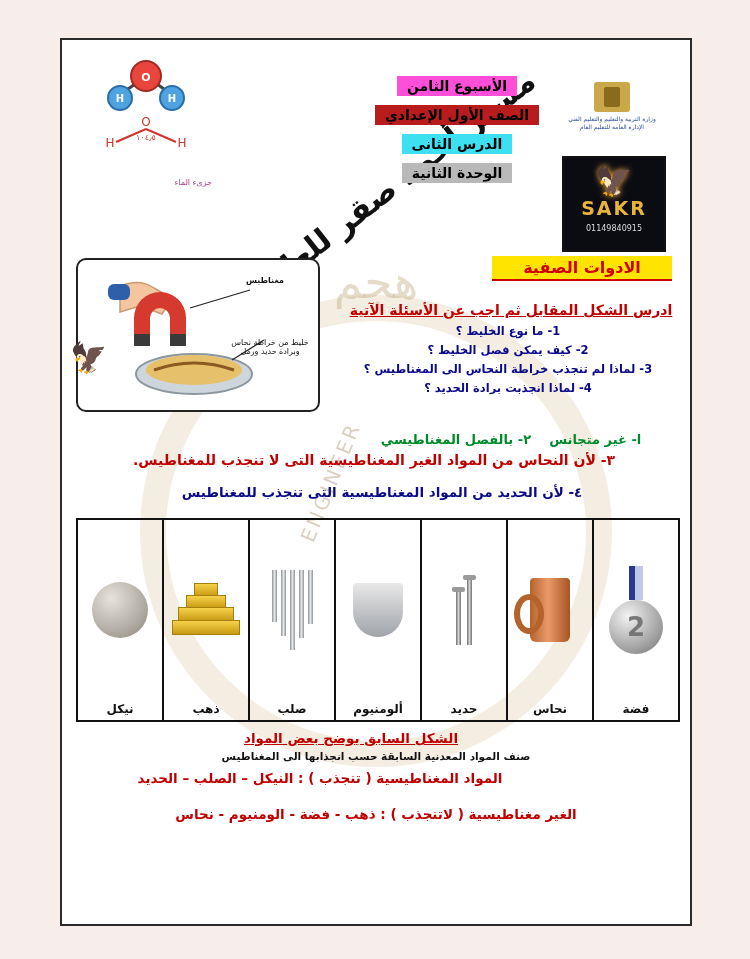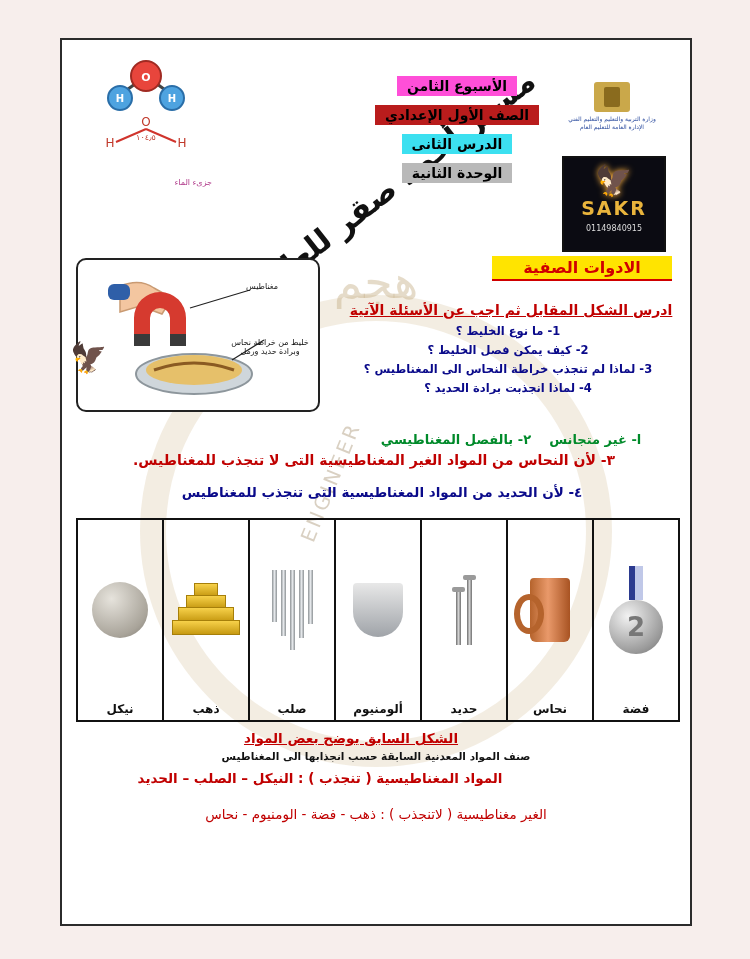--- a/index.html
+++ b/index.html
@@ -116,21 +116,21 @@
   .cell{flex:1;border-left:2px solid #111;position:relative;display:flex;flex-direction:column;
         align-items:center;justify-content:flex-end;padding-bottom:4px;}
   .cell:last-child{border-left:none;}
   .cell .art{flex:1;display:flex;align-items:center;justify-content:center;width:100%;}
   .cell .cname{font-size:12px;font-weight:bold;color:#111;margin-top:2px;}
 
   
   .b1{position:absolute;left:0;top:690px;width:578px;text-align:center;font-size:13.5px;font-weight:bold;color:#c00000;text-decoration:underline;}
   .b2{position:absolute;left:0;top:710px;width:628px;text-align:center;font-size:10.5px;font-weight:bold;color:#111;}
   .b3{position:absolute;left:0;top:730px;width:516px;text-align:center;font-size:13.5px;font-weight:bold;color:#c00000;}
-  .b4{position:absolute;left:0;top:766px;width:628px;text-align:center;font-size:13.5px;font-weight:normal;color:#c00000;}
+  .b4{position:absolute;left:0;top:766px;width:628px;text-align:center;font-size:13.5px;font-weight:bold;color:#c00000;}
 
   .bird-left{position:absolute;left:8px;top:300px;font-size:30px;color:#b4561f;}
 
   
   .medal-ribbon{width:14px;height:34px;background:linear-gradient(90deg,#2b3a8f 45%,#c0c8e8 45%);}
   .medal-disc{width:54px;height:54px;border-radius:50%;
      background:radial-gradient(circle at 35% 30%,#f2f2f2,#9a9a9a 70%,#6e6e6e);
      display:flex;align-items:center;justify-content:center;color:#777;font-size:26px;font-weight:bold;}
   .mug{width:40px;height:64px;background:linear-gradient(90deg,#b5632c,#e9996a 45%,#a85322);border-radius:4px 4px 6px 6px;position:relative;}
   .mug:after{content:"";position:absolute;left:-16px;top:16px;width:18px;height:28px;border:6px solid #b5632c;border-radius:50%;}
@@ -207,21 +207,21 @@
       <rect x="52" y="74" width="16" height="12" fill="#3a3a3a"></rect>
       <rect x="88" y="74" width="16" height="12" fill="#3a3a3a"></rect>
 
       <line x1="108" y1="48" x2="168" y2="30" stroke="#222" stroke-width="1.2"></line>
 
       <ellipse cx="112" cy="114" rx="58" ry="20" fill="#cfd6db" stroke="#8d969c" stroke-width="2"></ellipse>
       <ellipse cx="112" cy="110" rx="48" ry="15" fill="#e6c06a"></ellipse>
       <path d="M72 110 q40 -14 80 0" stroke="#8a5a22" stroke-width="3" fill="none"></path>
       <line x1="150" y1="100" x2="182" y2="80" stroke="#222" stroke-width="1.2"></line>
     </svg>
-    <span class="lbl" style="left:168px;top:22px;">مغناطيس</span>
+    <span class="lbl" style="left:168px;top:16px;font-weight:bold;">مغناطيس</span>
     <span class="lbl" style="left:150px;top:78px;width:84px;text-align:center;white-space:pre-line;">خليط من خراطة نحاس
 وبرادة حديد ورمل</span>
   </div>
 
   <div class="bird-left">🦅</div>
 
   <div class="q-head">ادرس الشكل المقابل ثم اجب عن الأسئلة الآتية</div>
   <div class="q-list">
     <div>1- ما نوع الخليط ؟</div>
     <div>2- كيف يمكن فصل الخليط ؟</div>

